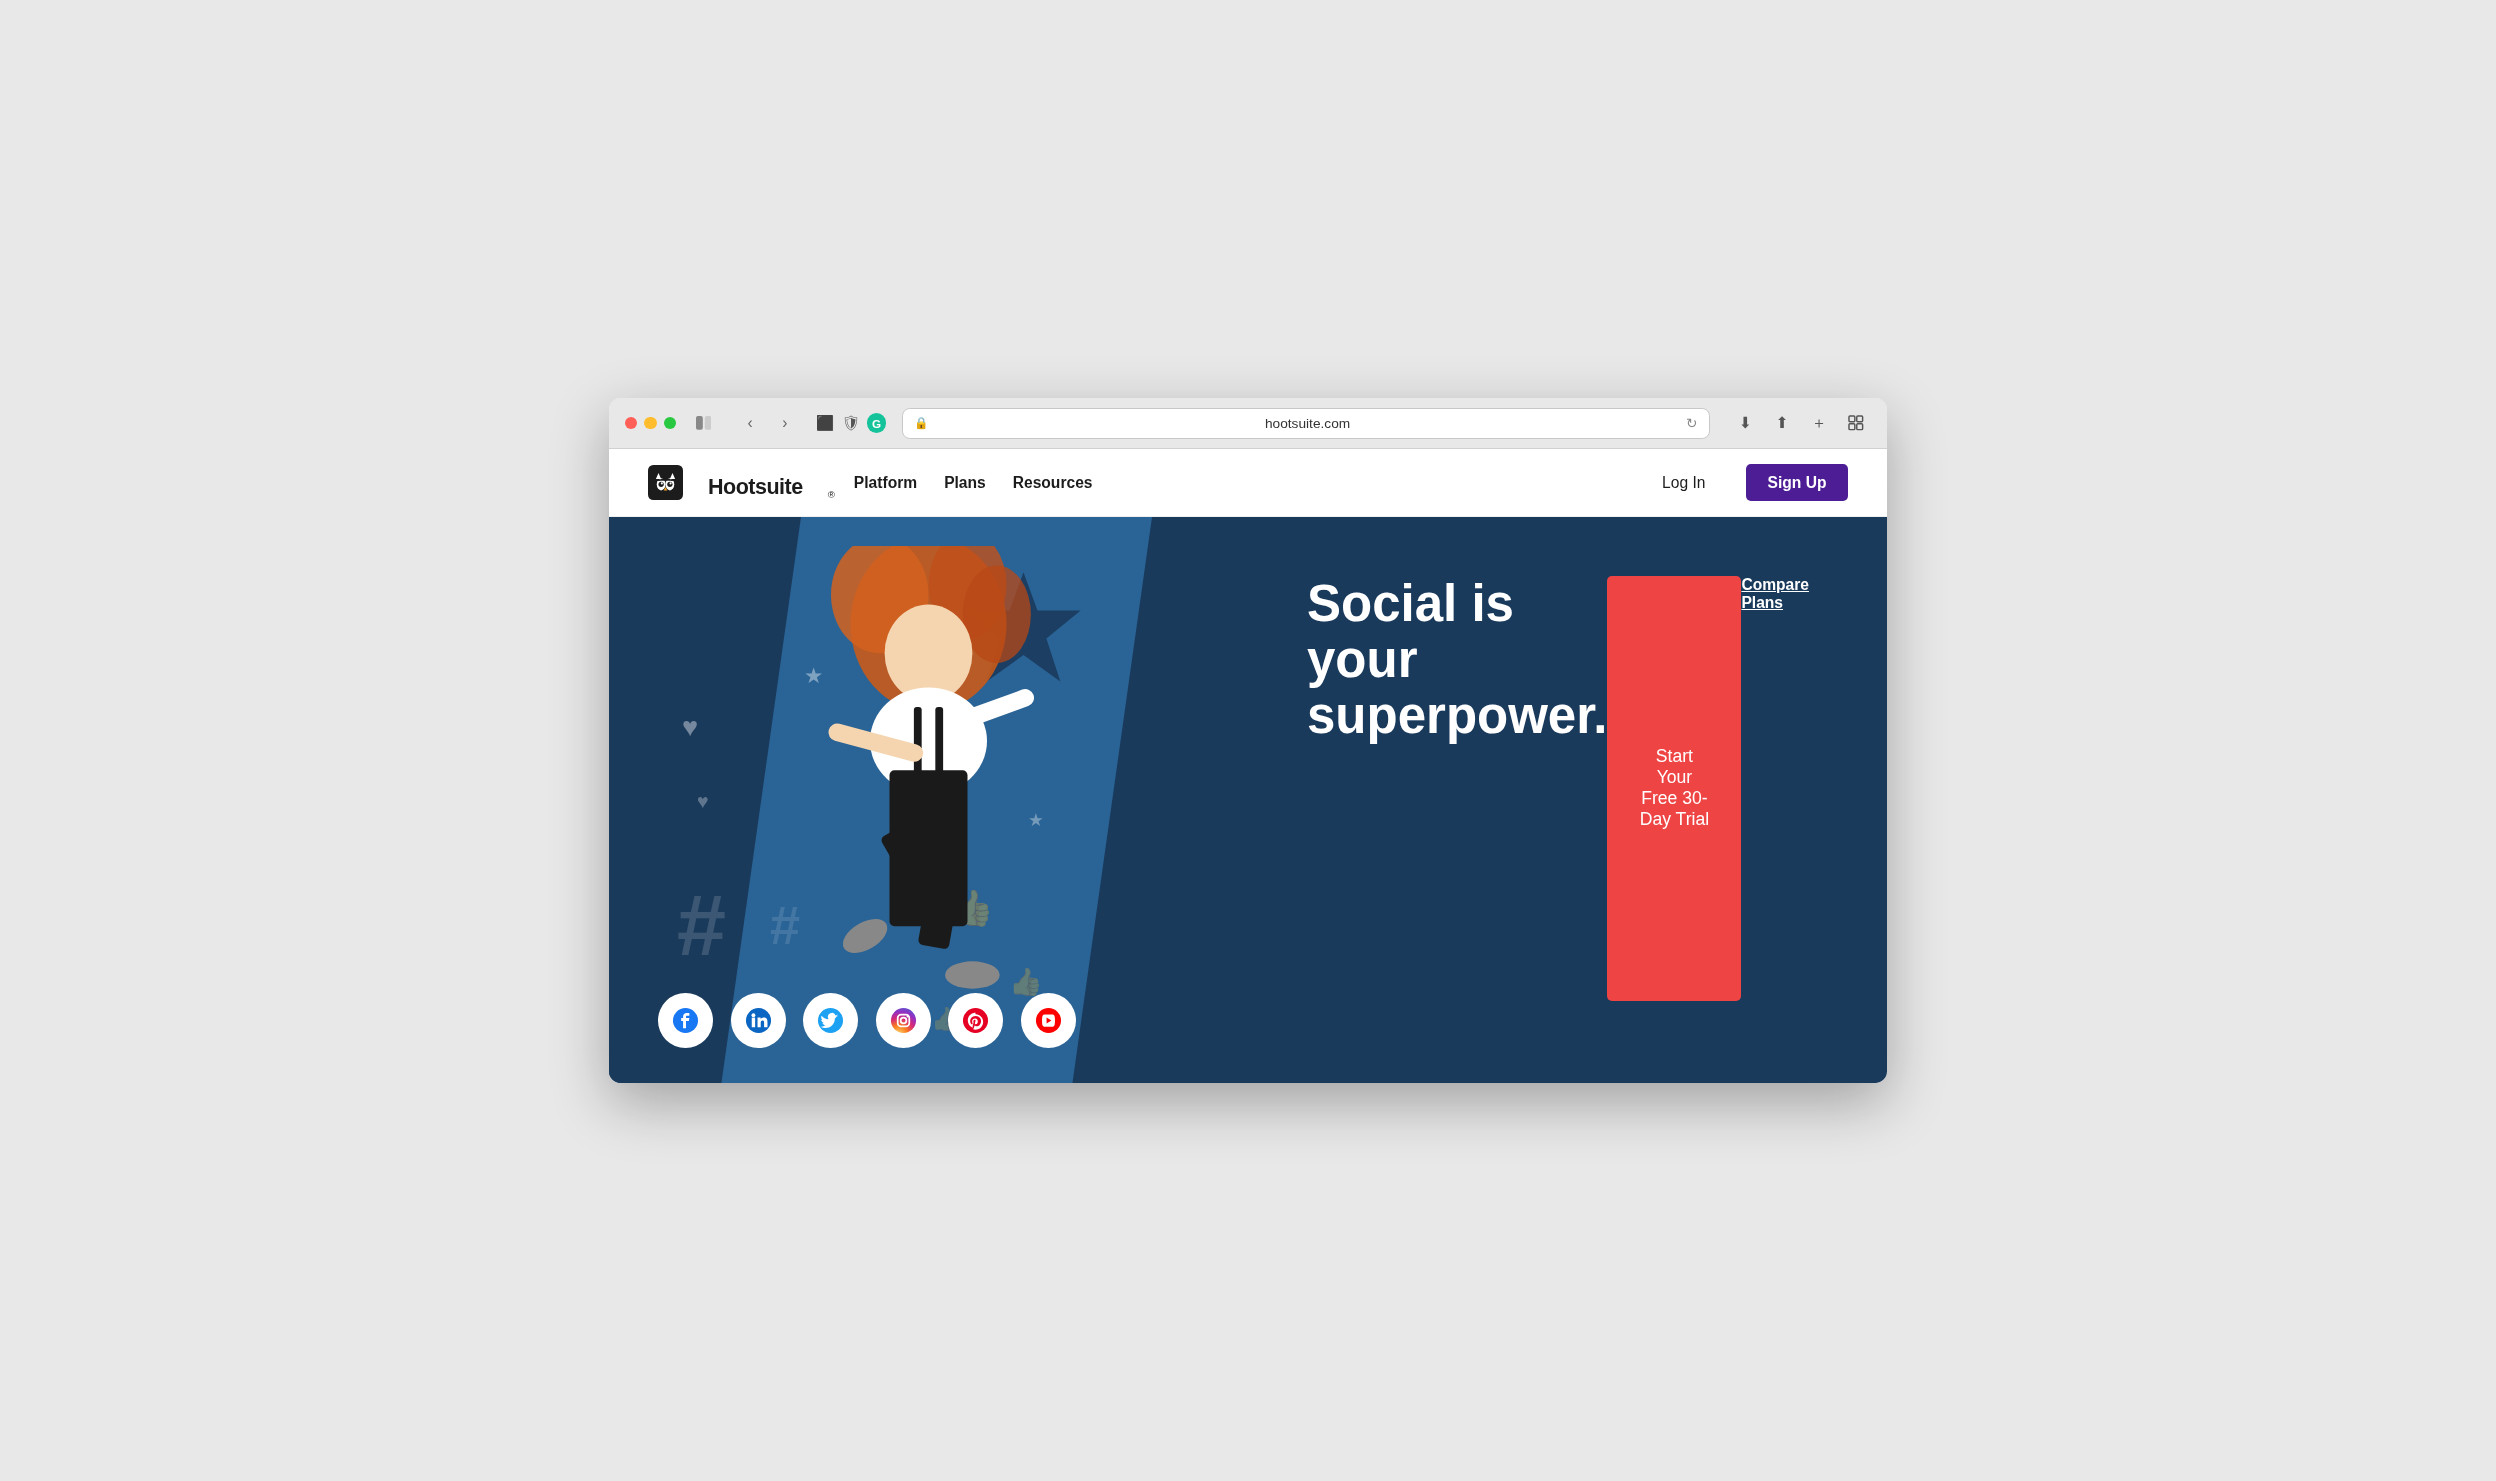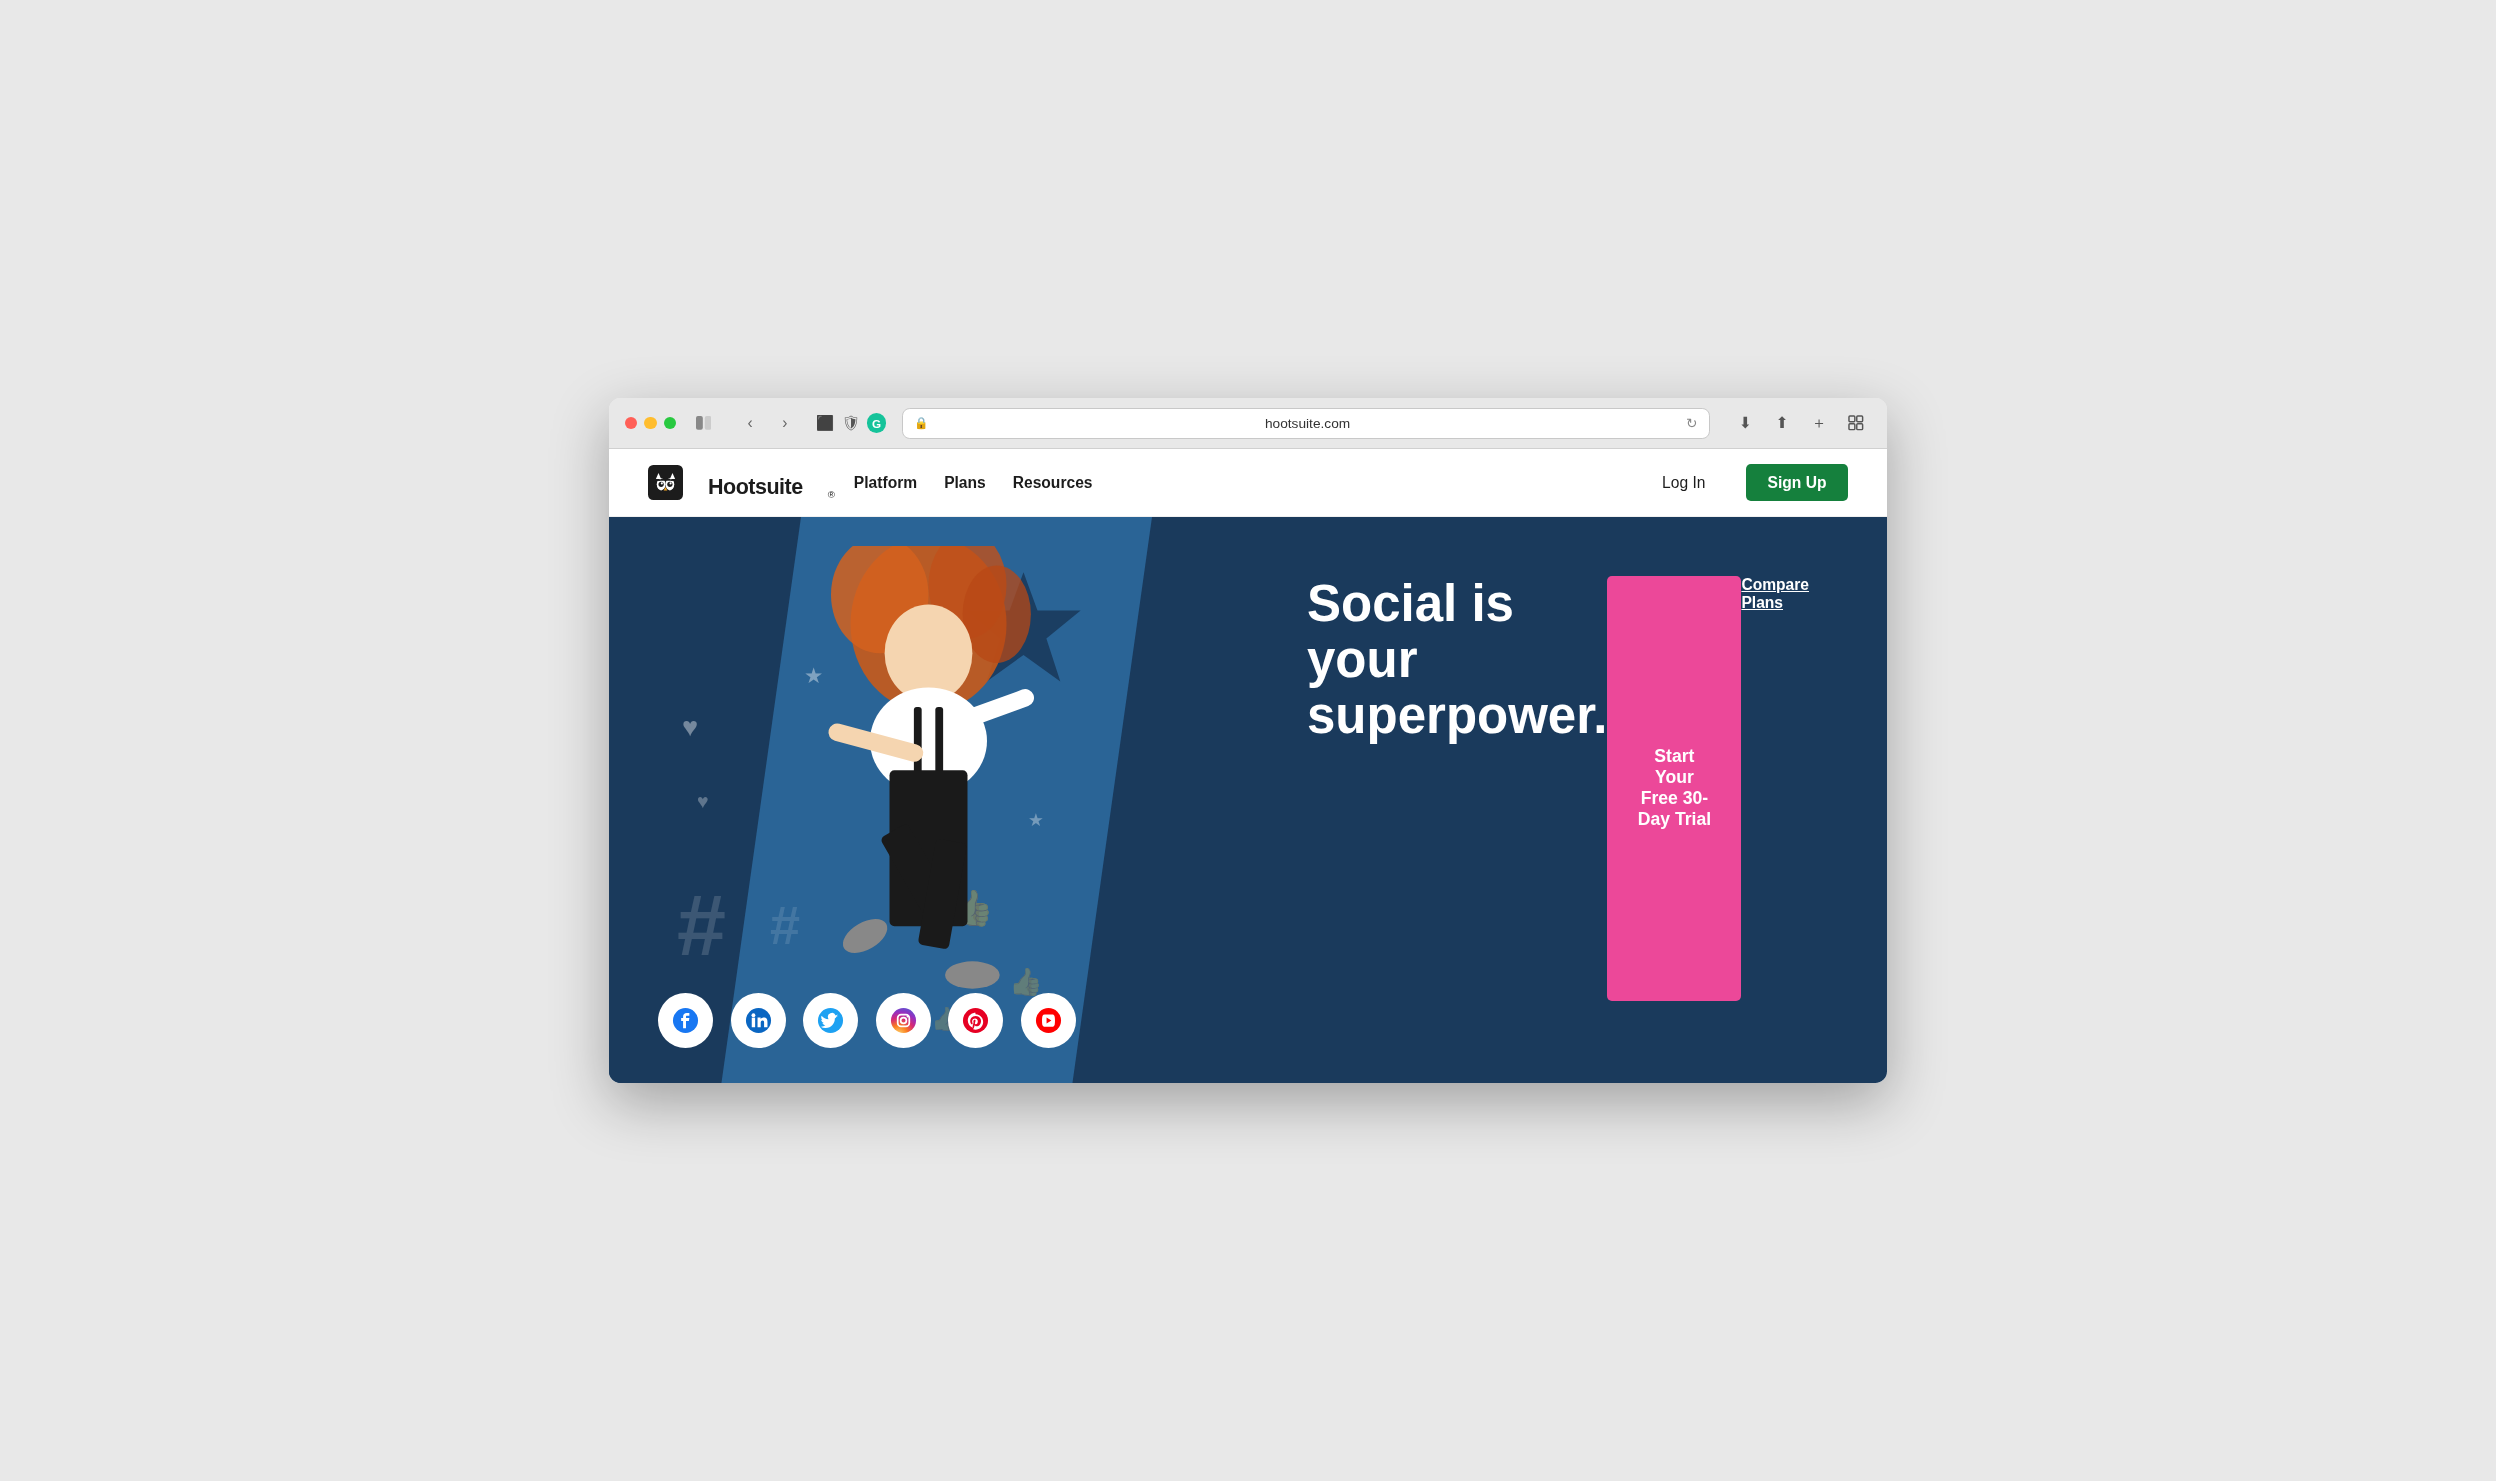--- a/index.html
+++ b/index.html
@@ -217,21 +217,21 @@
       font-weight: 500;
       color: #1c1c1c;
       text-decoration: none;
       cursor: pointer;
       background: none;
       border: none;
       padding: 7.8px 11.7px;
     }
 
     .signup-btn {
-      background: #15803d;
+      background: #4c1d95;
       color: white;
       font-size: 15.6px;
       font-weight: 700;
       padding: 9.8px 21.5px;
       border-radius: 4.9px;
       border: none;
       cursor: pointer;
       text-decoration: none;
     }
 
@@ -281,24 +281,24 @@
 
     .hero-subtext {
       font-size: 17.6px;
       color: #c5d8e8;
       margin-bottom: 35px;
       line-height: 1.5;
     }
 
     .trial-btn {
       display: inline-block;
-      background: #ec4899;
+      background: #ef4444;
       color: white;
       font-size: 17.6px;
-      font-weight: 700;
+      font-weight: 400;
       padding: 15.6px 29px;
       border-radius: 4.9px;
       border: none;
       cursor: pointer;
       text-decoration: none;
       margin-bottom: 23.4px;
       width: fit-content;
     }
 
     .compare-link {

